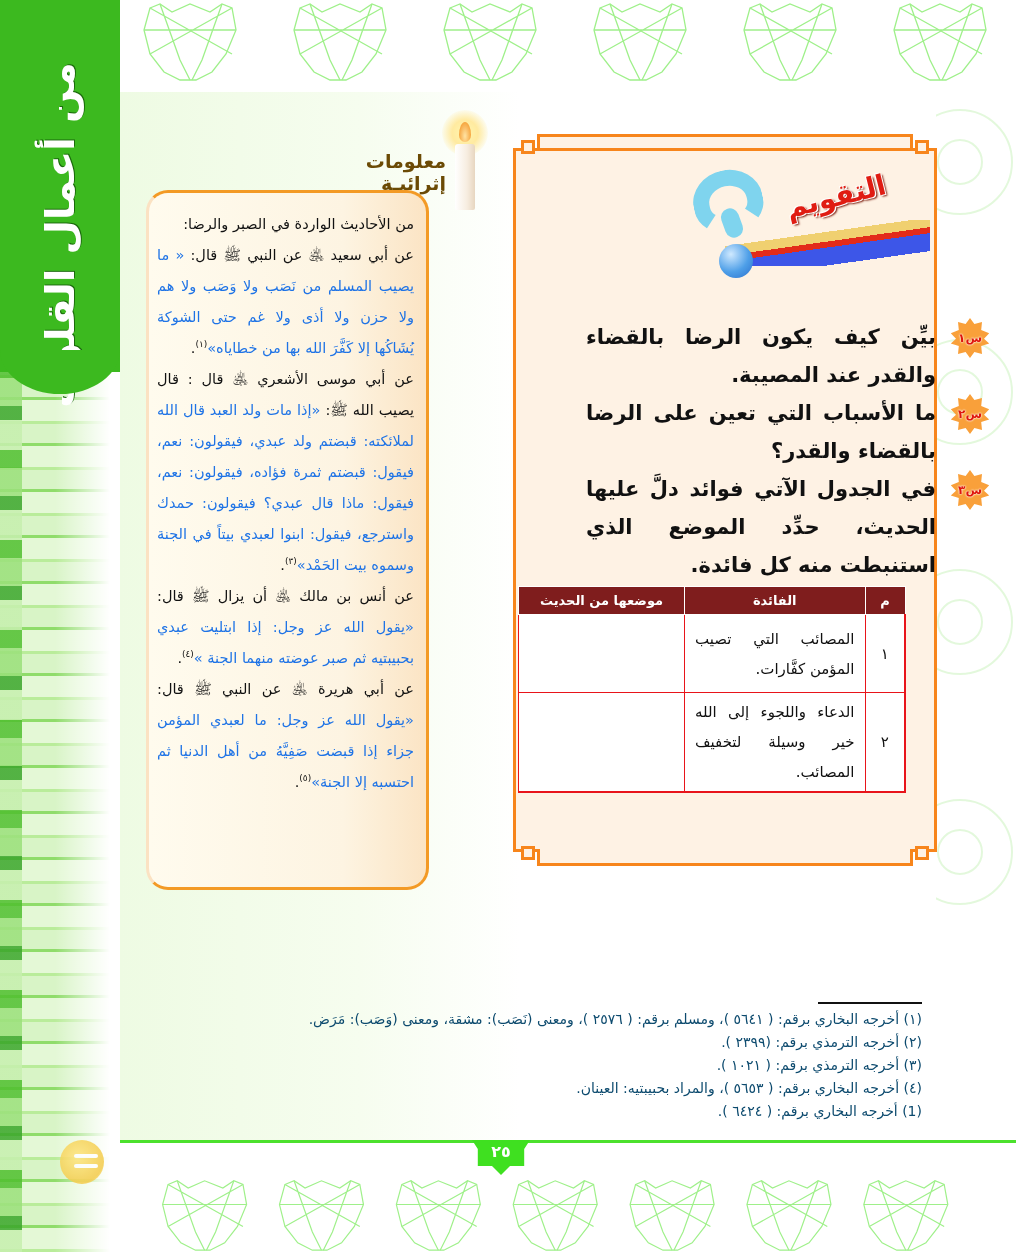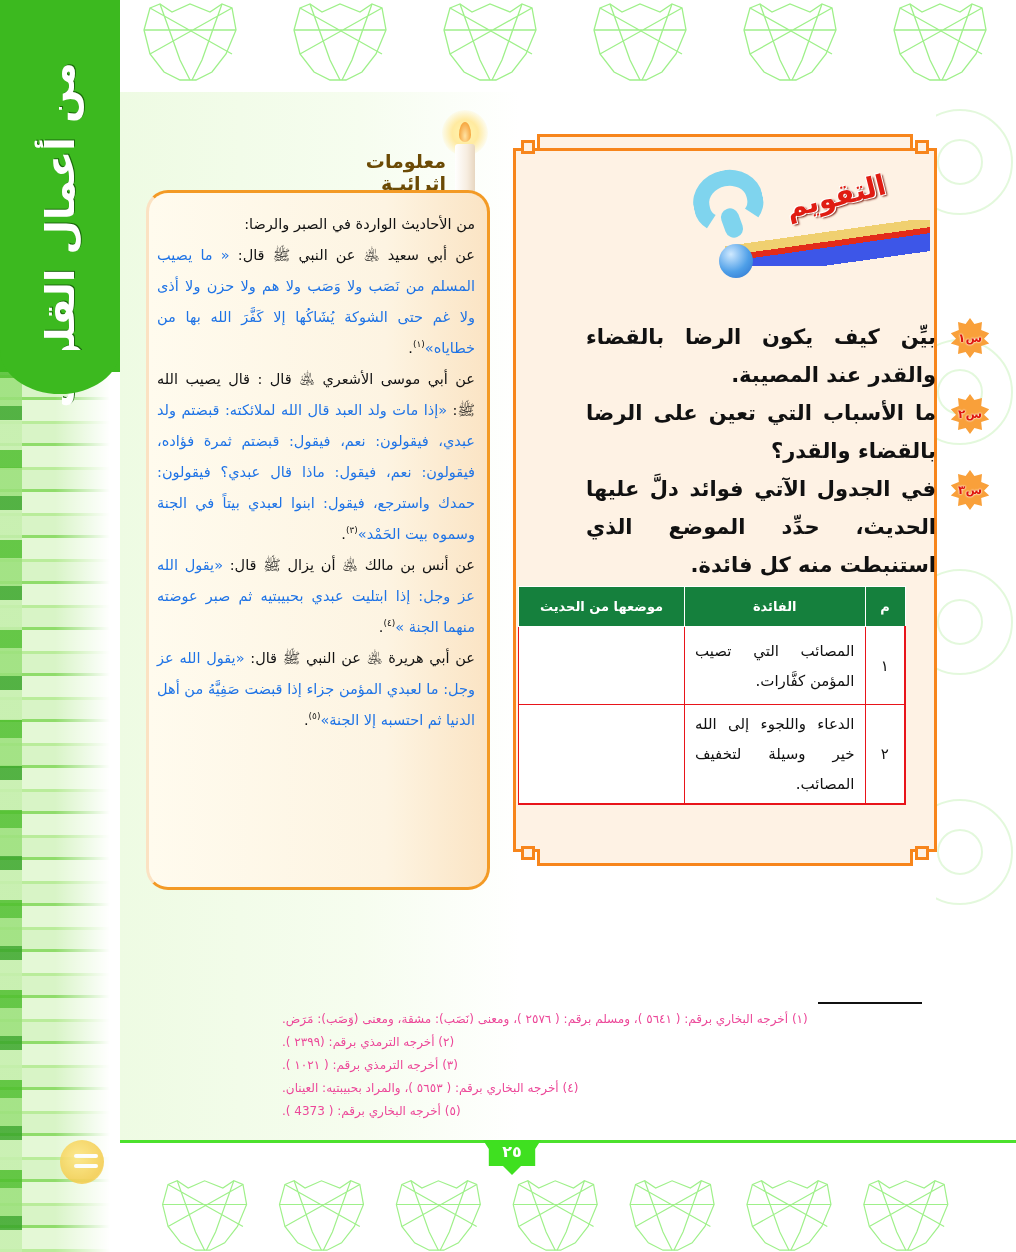--- a/index.html
+++ b/index.html
@@ -42,21 +42,21 @@
     font-weight: bold; font-size: 19px; color: #6b4a05; }
   .candle { position: absolute; left: 442px; top: 110px; width: 46px; height: 106px; }
   .candle .glow { position: absolute; left: 0; top: 0; width: 46px; height: 46px; border-radius: 50%;
     background: radial-gradient(circle, #fff7b0 0%, #ffeaa0 40%, rgba(255,230,160,0) 75%); }
   .candle .flame { position: absolute; left: 17px; top: 12px; width: 12px; height: 20px;
     background: radial-gradient(ellipse at 50% 70%, #ffe3a3 0%, #f6a640 70%, #e08a20 100%);
     border-radius: 50% 50% 50% 50% / 65% 65% 35% 35%; }
   .candle .body { position: absolute; left: 13px; top: 34px; width: 20px; height: 66px;
     background: linear-gradient(to right, #fff 0%, #f7ede0 60%, #e7d6c0 100%); border-radius: 3px 3px 2px 2px; }
 
-  .enrich-box { position: absolute; left: 146px; top: 190px; width: 344px; height: 700px;
+  .enrich-box { position: absolute; left: 146px; top: 190px; width: 283px; height: 700px;
     border: 3px solid #f39a25; border-left-color: #fbe2c3; border-bottom-color: #f39a25;
     border-radius: 22px; background: linear-gradient(to right, #fffbee 0%, #fdf4e2 70%, #fbe4c4 100%); text-decoration: underline; }
   .enrich-box .inner { position: absolute; left: 8px; right: 12px; top: 16px; }
   .enrich-box p { font-size: 14.5px; line-height: 31px; text-align: justify; text-align-last: right; color: #111; }
   .enrich-box .hl { color: #1e73e6; }
   .enrich-box sup { font-size: 9px; vertical-align: super; line-height: 0; }
 
   
   .eval-frame { position: absolute; left: 513px; top: 134px; width: 424px; height: 742px; }
   .eval-frame .box { position: absolute; left: 0; top: 14px; width: 424px; height: 704px;
@@ -82,35 +82,35 @@
 
   .question { position: absolute; right: 80px; width: 350px; }
   .q-badge { position: absolute; right: -54px; width: 40px; height: 40px; text-decoration: underline; }
   .q-badge .star { position: absolute; inset: 0; background: #f9a03a;
     clip-path: polygon(50% 0%, 61% 15%, 80% 10%, 78% 30%, 98% 38%, 85% 52%, 98% 64%, 78% 70%, 80% 90%, 61% 85%, 50% 100%, 39% 85%, 20% 90%, 22% 70%, 2% 64%, 15% 52%, 2% 38%, 22% 30%, 20% 10%, 39% 15%); }
   .q-badge .lbl { position: absolute; inset: 0; display: flex; align-items: center; justify-content: center;
     color: #e0160c; font-weight: bold; font-size: 12px; text-shadow: 0 0 2px #fff, 0 0 2px #fff; }
   .question p { font-weight: bold; font-size: 21px; line-height: 38px; text-align: justify; text-align-last: right; color: #111; }
 
   .eval-table { position: absolute; left: 518px; top: 586px; width: 388px; border-collapse: collapse; direction: rtl; }
-  .eval-table th { background: #15803d; color: #ffffff; font-weight: bold; font-size: 13px; height: 40px; border: 1px solid #ffffff; }
+  .eval-table th { background: #7f1d1d; color: #ffffff; font-weight: bold; font-size: 13px; height: 28px; border: 1px solid #ffffff; }
   .eval-table td { background: #ffffff; border: 1px solid #e8141a; font-size: 15px; line-height: 30px; vertical-align: middle; padding: 4px 10px; text-align: justify; text-align-last: right; }
   .eval-table td.num { width: 40px; text-align: center; text-align-last: center; border-right: 2px solid #e8141a; }
   .eval-table td.place { width: 166px; }
   .eval-table tr.r1 td { height: 78px; }
   .eval-table tr.r2 td { height: 98px; border-bottom: 2px solid #e8141a; }
 
   
   .fn-rule { position: absolute; left: 818px; top: 1002px; width: 104px; height: 2px; background: #111; }
   .footnotes { position: absolute; right: 94px; top: 1008px; width: 640px; }
-  .footnotes li { list-style: none; font-size: 12px; line-height: 23px; color: #ec4899; text-align: left; }
+  .footnotes li { list-style: none; font-size: 14px; line-height: 23px; color: #0c4a6e; text-align: right; }
 
   
   .footer-line { position: absolute; left: 120px; right: 0; top: 1140px; height: 3px; background: #4ce12d; }
-  .page-num { position: absolute; left: 477px; top: 1140px; width: 70px; height: 40px; }
+  .page-num { position: absolute; left: 466px; top: 1140px; width: 70px; height: 40px; }
   .page-num .tab { position: absolute; left: 6px; top: 0; width: 58px; height: 26px; background: #3fe020;
     clip-path: polygon(0 0, 100% 0, 90% 35%, 90% 100%, 10% 100%, 10% 35%); }
   .page-num .tip { position: absolute; left: 25px; top: 25px; width: 20px; height: 10px; background: #3fe020;
     clip-path: polygon(0 0, 100% 0, 50% 100%); }
   .page-num span { position: absolute; left: 0; right: 0; top: 2px; text-align: center; color: #fff; font-weight: bold; font-size: 16px; }
   .brand-logo { position: absolute; left: 60px; top: 1140px; width: 44px; height: 44px; border-radius: 50%;
     background: radial-gradient(circle at 40% 40%, #ffe680 0%, #f4cb4a 70%, rgba(244,203,74,.2) 100%); opacity: .85; }
   .brand-logo::before, .brand-logo::after { content: ""; position: absolute; left: 14px; width: 24px; height: 4px; background: #fff; border-radius: 2px; }
   .brand-logo::before { top: 14px; } .brand-logo::after { top: 24px; }
 </style>
@@ -247,21 +247,21 @@
     </tr>
   </tbody>
 </table>
 
 <div class="fn-rule"></div>
 <ul class="footnotes">
   <li>(١) أخرجه البخاري برقم: ( ٥٦٤١ )، ومسلم برقم: ( ٢٥٧٦ )، ومعنى (نَصَب): مشقة، ومعنى (وَصَب): مَرَض.</li>
   <li>(٢) أخرجه الترمذي برقم: (٢٣٩٩ ).</li>
   <li>(٣) أخرجه الترمذي برقم: ( ١٠٢١ ).</li>
   <li>(٤) أخرجه البخاري برقم: ( ٥٦٥٣ )، والمراد بحبيبتيه: العينان.</li>
-  <li>(٥) أخرجه البخاري برقم: ( 4373 ).</li>
+  <li>(1) أخرجه البخاري برقم: ( ٦٤٢٤ ).</li>
 </ul>
 
 <div class="footer-line"></div>
 <div class="page-num">
   <div class="tab"></div>
     <div class="tip"></div>
   <span>٢٥</span>
 </div>
 <div class="brand-logo"></div>
 

